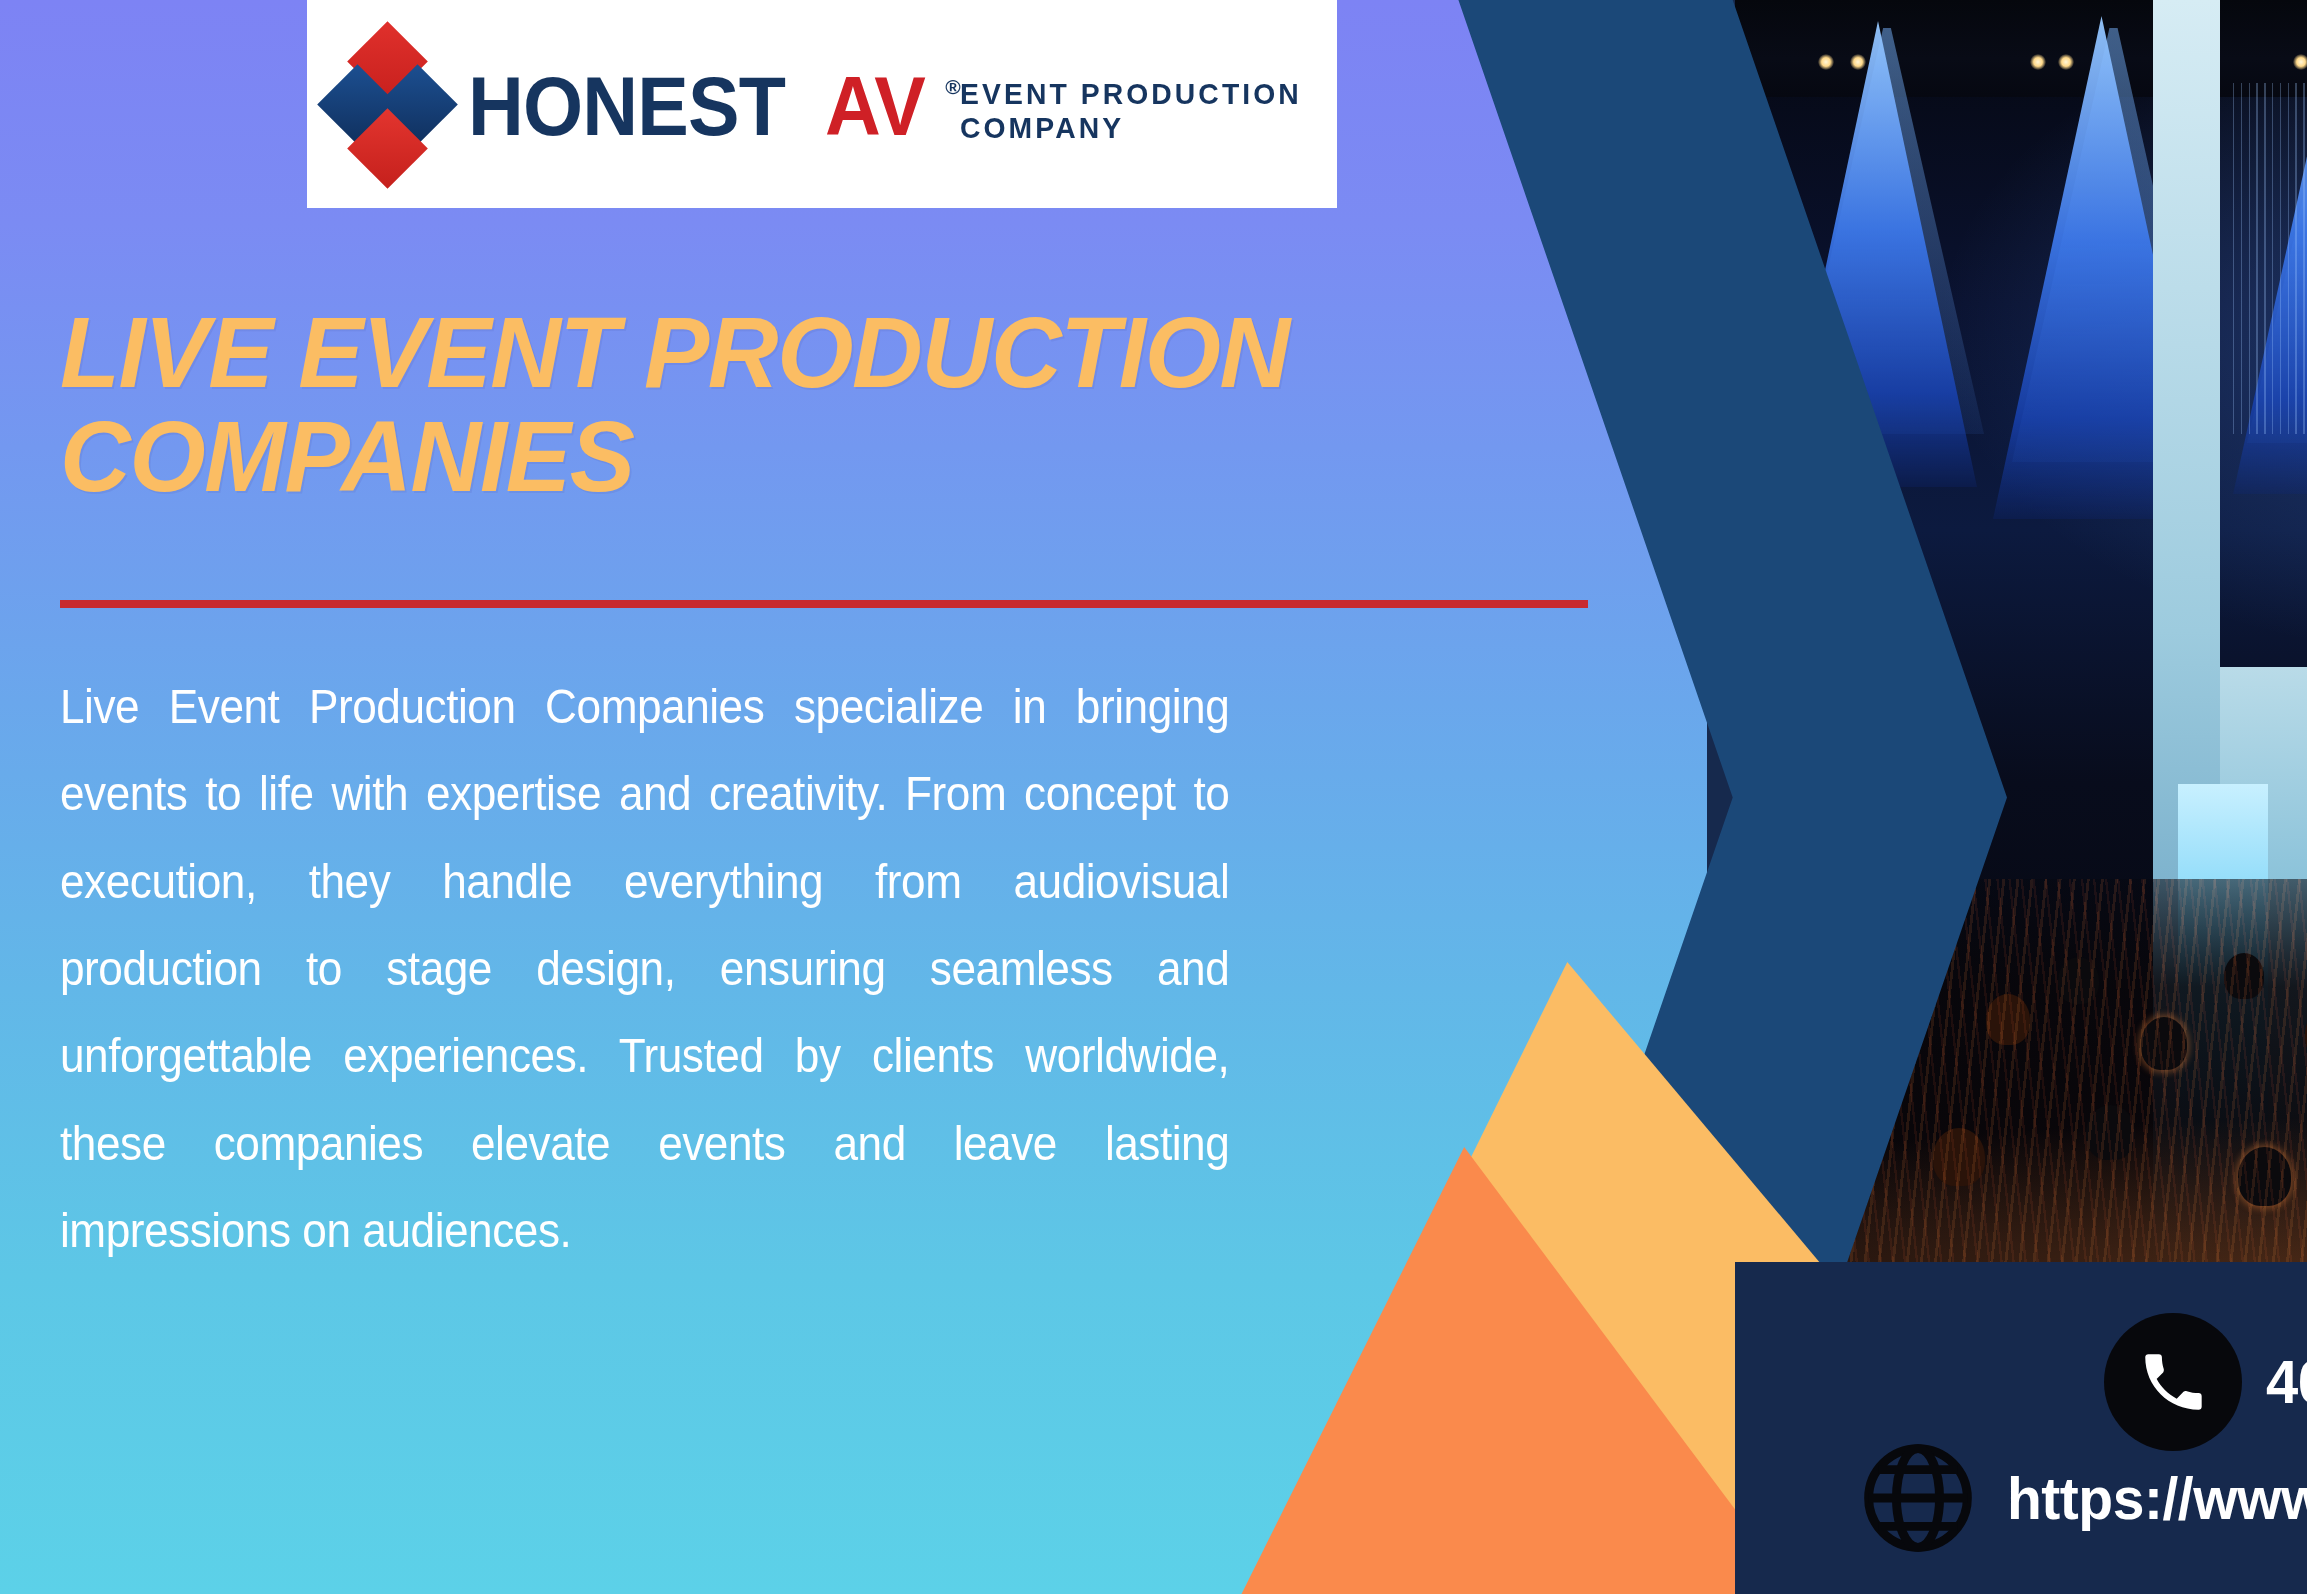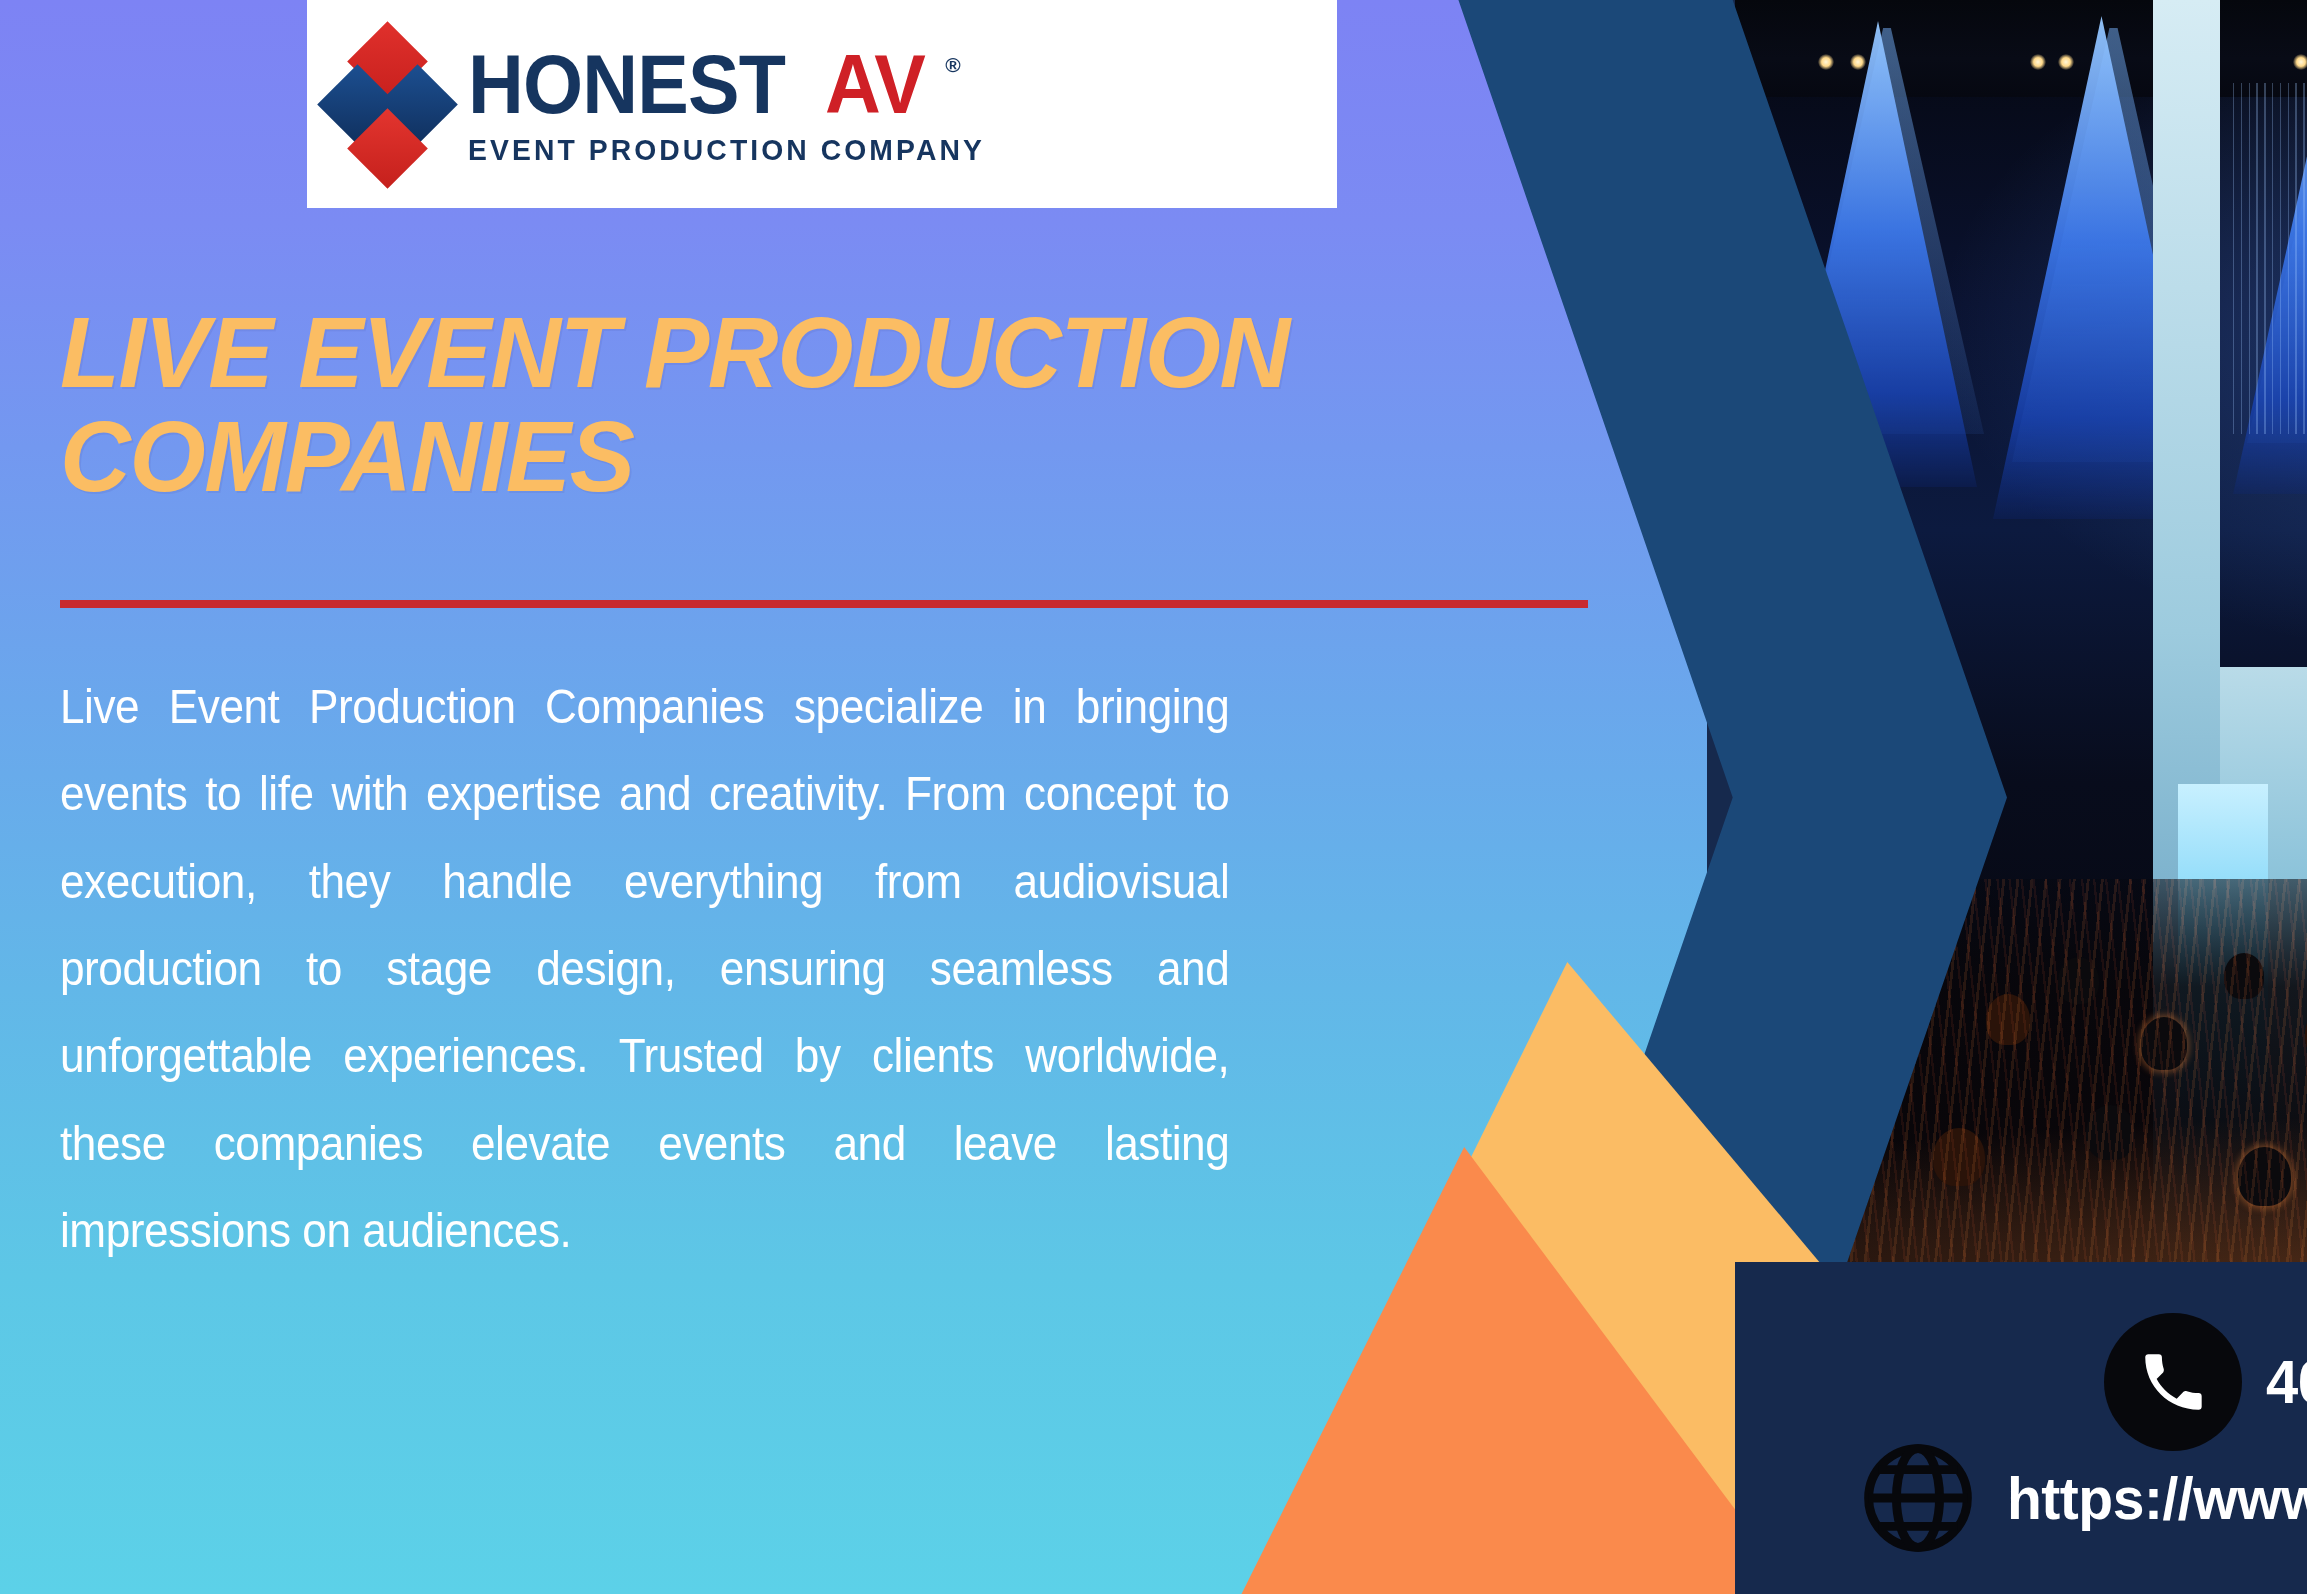--- a/index.html
+++ b/index.html
@@ -148,21 +148,21 @@
     background:#ffffff;
     display:flex; align-items:center; gap:21px;
     padding:14px 18.5px 10px 21px;
   }
   .logo-mark { position:relative; width:119px; height:152px; flex:0 0 auto; }
   .dia { position:absolute; width:57px; height:57px; transform:rotate(45deg); }
   .dia.t { left:31px;  top:2.8px;   background:linear-gradient(135deg,#e0302c,#c7201d); }
   .dia.l { left:0.9px;   top:46px; background:linear-gradient(135deg,#1c4f91,#10305e); }
   .dia.r { left:61px; top:46px; background:linear-gradient(135deg,#1c4f91,#10305e); }
   .dia.b { left:31px;  top:90px; background:linear-gradient(135deg,#e3352f,#c5201c); }
-  .logo-text { display:flex; flex-direction:column; justify-content:center; }
+  .logo-text { display:flex; flex-direction:row; justify-content:center; }
   .logo-word {
     display:flex; align-items:baseline; gap:12px;
     font-weight:700; letter-spacing:-0.9px; line-height:.94;
   }
   .logo-honest {
     font-size:84px; color:#16355f; font-weight:700;
     transform:scaleX(.92); transform-origin:left center;
     font-family:"Liberation Sans", sans-serif;
   }
   .logo-av {

